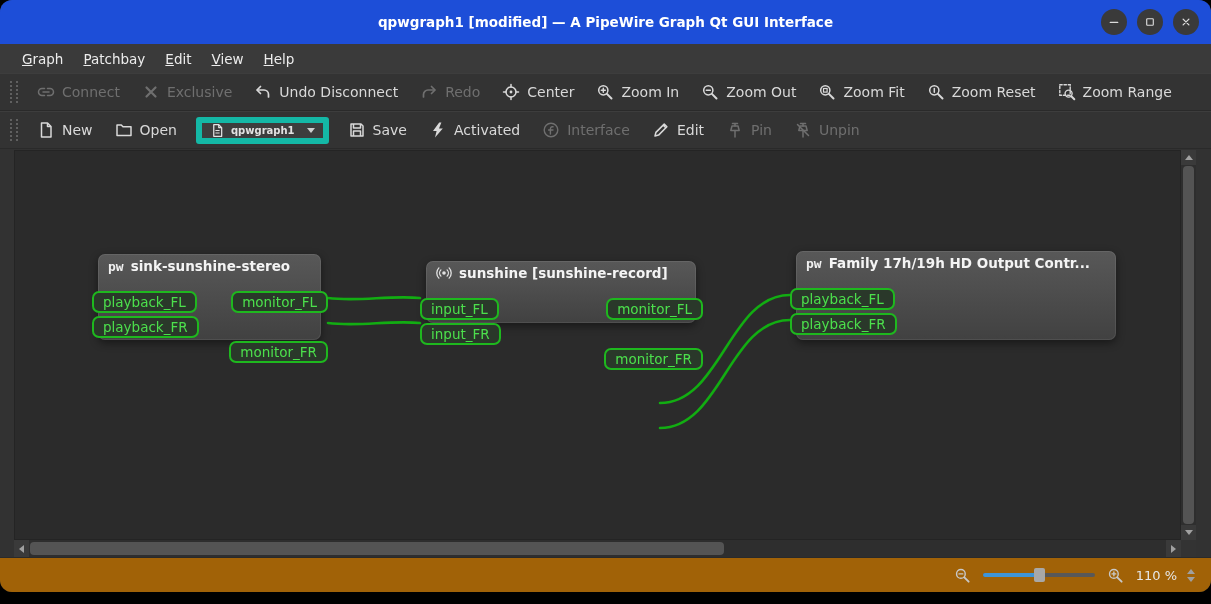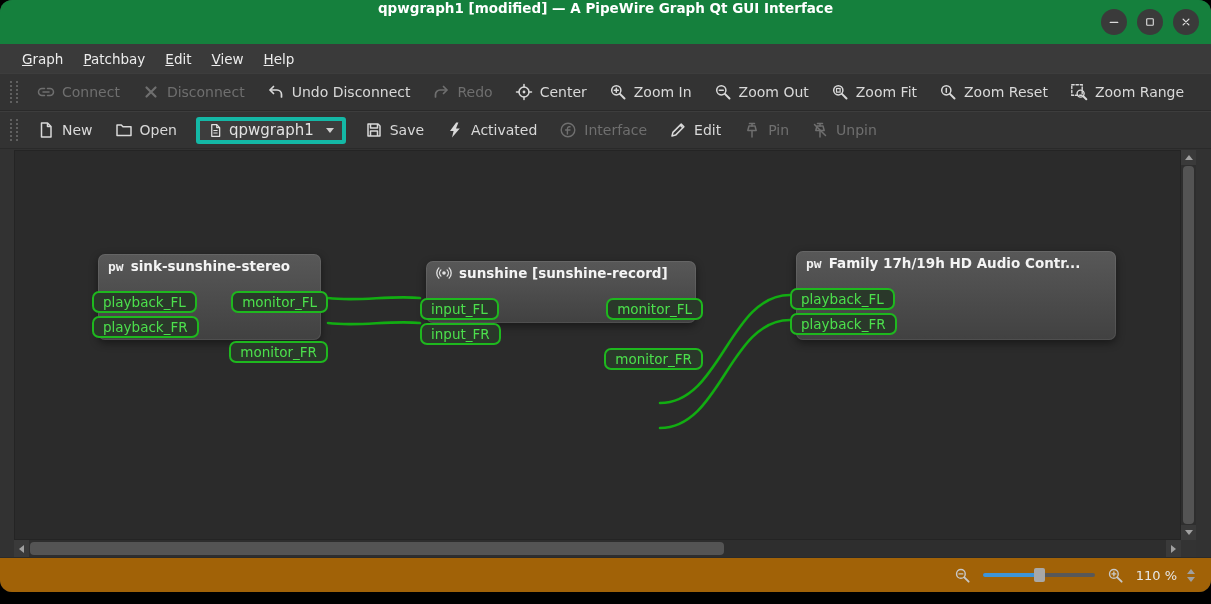--- a/index.html
+++ b/index.html
@@ -3,22 +3,22 @@
 <meta charset="utf-8">
 <style>
   * { margin:0; padding:0; box-sizing:border-box; }
   html,body { width:1211px; height:604px; background:#000; overflow:hidden;
               font-family:"DejaVu Sans","Liberation Sans",sans-serif; }
   .window { position:absolute; left:0; top:0; width:1211px; height:592px;
             border-radius:12px; overflow:hidden; background:#343434;
             display:flex; flex-direction:column; }
 
   
-  .titlebar { height:44px; background:#15803d; position:relative;
-              display:flex; justify-content:center; flex:none; }
+  .titlebar { height:44px; background:#1d4ed8; position:relative;
+              display:flex; align-items:center; justify-content:center; flex:none; }
   .title-text { color:#ffffff; font-size:13.5px; font-weight:bold; }
   .win-buttons { position:absolute; right:12px; top:50%; transform:translateY(-50%);
                  display:flex; gap:10px; }
   .win-btn { width:26px; height:26px; border-radius:50%; background:#3a3a3a;
              display:flex; align-items:center; justify-content:center; color:#dcdcdc; }
 
   
   .menubar { height:29px; background:#3a3a3a; display:flex; align-items:center;
              padding-left:12px; flex:none; }
   .menu-item { display:block; color:#ececec; font-size:13.5px; padding:4px 10px; }
@@ -28,22 +28,22 @@
   .toolbar { height:38px; background:#333333; border-top:1px solid #3d3d3d;
              border-bottom:1px solid #2a2a2a; display:flex; align-items:center;
              padding:0 4px; flex:none; }
   .tb-handle { width:8px; height:22px; border-left:2px dotted #606060;
                border-right:2px dotted #606060; margin:0 8px 0 6px; }
   .tb-btn { display:flex; align-items:center; gap:7px; padding:5px 11px;
             border-radius:3px; color:#d9d9d9; font-size:14px; white-space:nowrap; }
   .tb-btn.disabled { color:#6f6f6f; }
   .ico { display:block; }
   .combo { display:flex; align-items:center; gap:6px; height:27px; margin:0 8px;
-           padding:0 8px; background:#3d3d3d; border:4px solid #14b8a6;
-           border-radius:3px; color:#e2e2e2; font-size:15px; }
+           padding:0 8px; background:#3d3d3d; border:6px solid #14b8a6;
+           border-radius:3px; color:#e2e2e2; font-size:10px;font-weight:bold; }
   .combo-arrow { width:0; height:0; border-left:4px solid transparent;
                  border-right:4px solid transparent; border-top:5px solid #cfcfcf;
                  margin-left:6px; }
 
   
   .central { position:relative; flex:1; background:#323232; }
   .canvas { position:absolute; left:14px; top:1px; width:1167px; height:390px;
             background:#2b2b2b; border:1px solid #242424; overflow:hidden; }
   .cables { position:absolute; left:0; top:0; z-index:1; }
 
@@ -128,21 +128,21 @@
     <div class="tb-btn disabled">
       <svg class="ico" width="18" height="18" viewBox="0 0 18 18" fill="none" stroke="currentColor" stroke-width="1.5" stroke-linecap="round">
           <path d="M7.5 5.5H5a3.5 3.5 0 0 0 0 7h2.5M10.5 5.5H13a3.5 3.5 0 0 1 0 7h-2.5M6 9h6"></path>
         </svg>
       <span>Connect</span>
     </div>
     <div class="tb-btn disabled">
       <svg class="ico" width="18" height="18" viewBox="0 0 18 18" fill="none" stroke="currentColor" stroke-width="2.2" stroke-linecap="round">
           <path d="M4.5 4.5l9 9M13.5 4.5l-9 9"></path>
         </svg>
-      <span>Disconnect</span>
+      <span>Exclusive</span>
     </div>
     <div class="tb-btn">
       <svg class="ico" width="18" height="18" viewBox="0 0 18 18" fill="none" stroke="currentColor" stroke-width="1.7" stroke-linecap="round" stroke-linejoin="round">
           <path d="M6.5 3.5L3 7l3.5 3.5"></path>
           <path d="M3.5 7H10a4.5 4.5 0 0 1 4.5 4.5V14"></path>
         </svg>
       <span>Undo Disconnect</span>
     </div>
     <div class="tb-btn disabled">
       <svg class="ico" width="18" height="18" viewBox="0 0 18 18" fill="none" stroke="currentColor" stroke-width="1.7" stroke-linecap="round" stroke-linejoin="round">
@@ -320,21 +320,21 @@
             <span class="port">monitor_FL</span>
             <span class="port">monitor_FR</span>
           </div>
         </div>
       </div>
 
 
       <div class="node" style="left:781px; top:100px; width:320px; height:89px;">
         <div class="node-header">
           <span class="pw-logo">pw</span>
-          <span>Family 17h/19h HD Audio Contr...</span>
+          <span>Family 17h/19h HD Output Contr...</span>
         </div>
         <div class="node-ports">
           <div class="pcol left">
             <span class="port">playback_FL</span>
             <span class="port">playback_FR</span>
           </div>
         </div>
       </div>
 
     </div>

